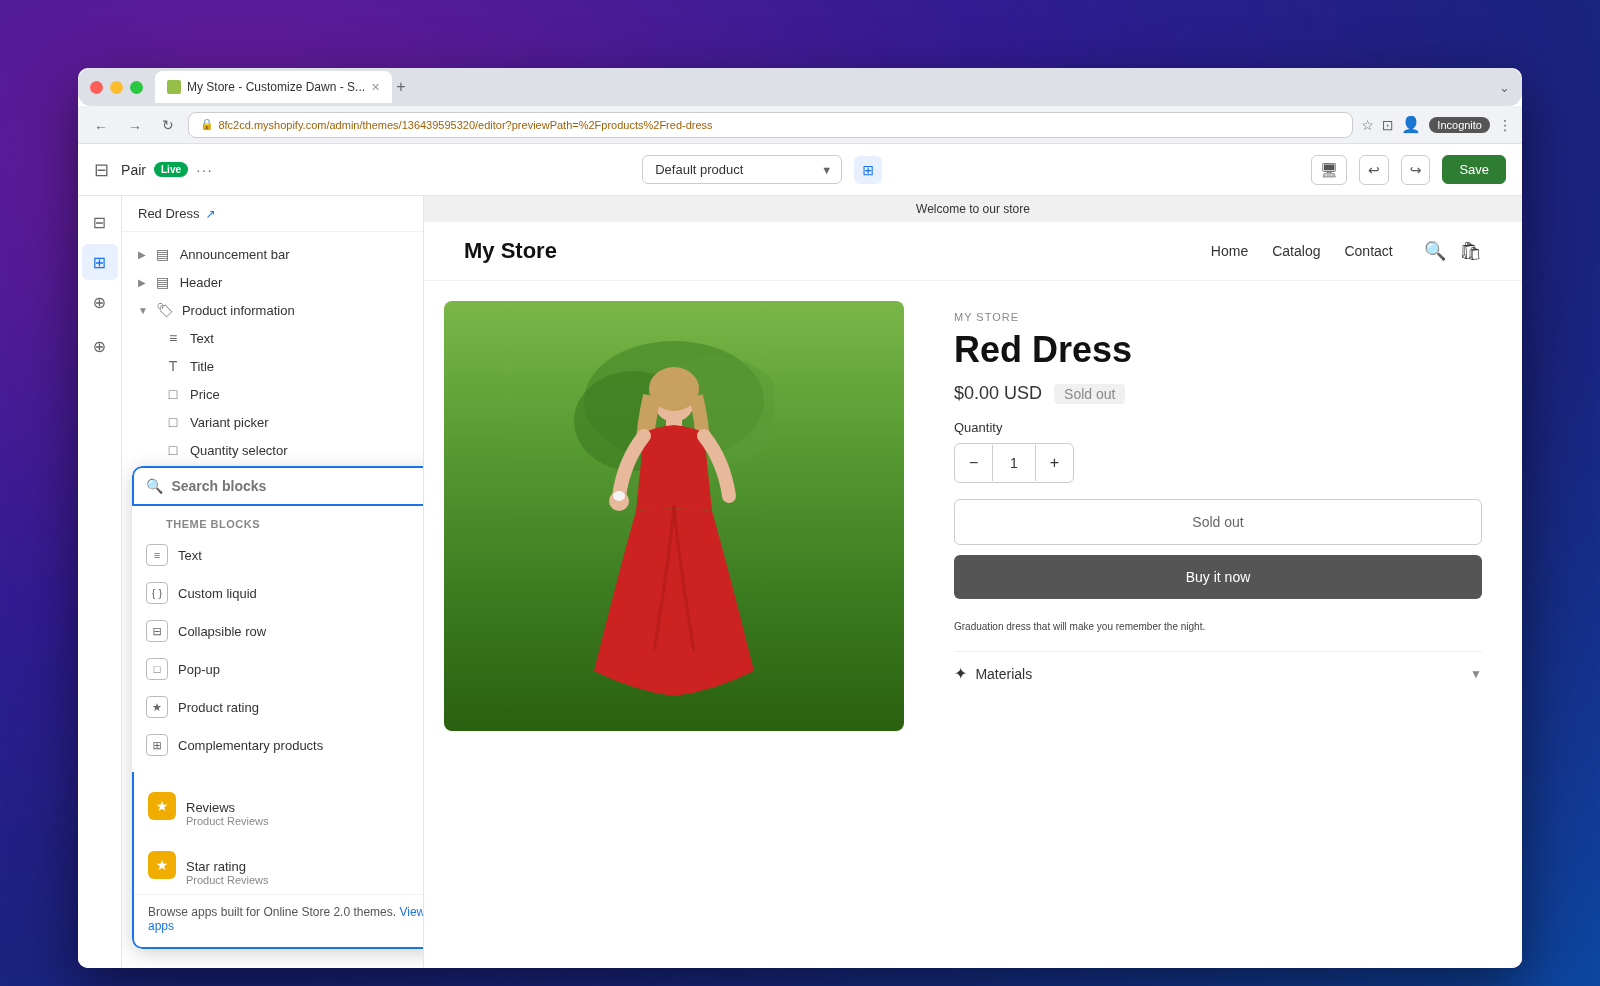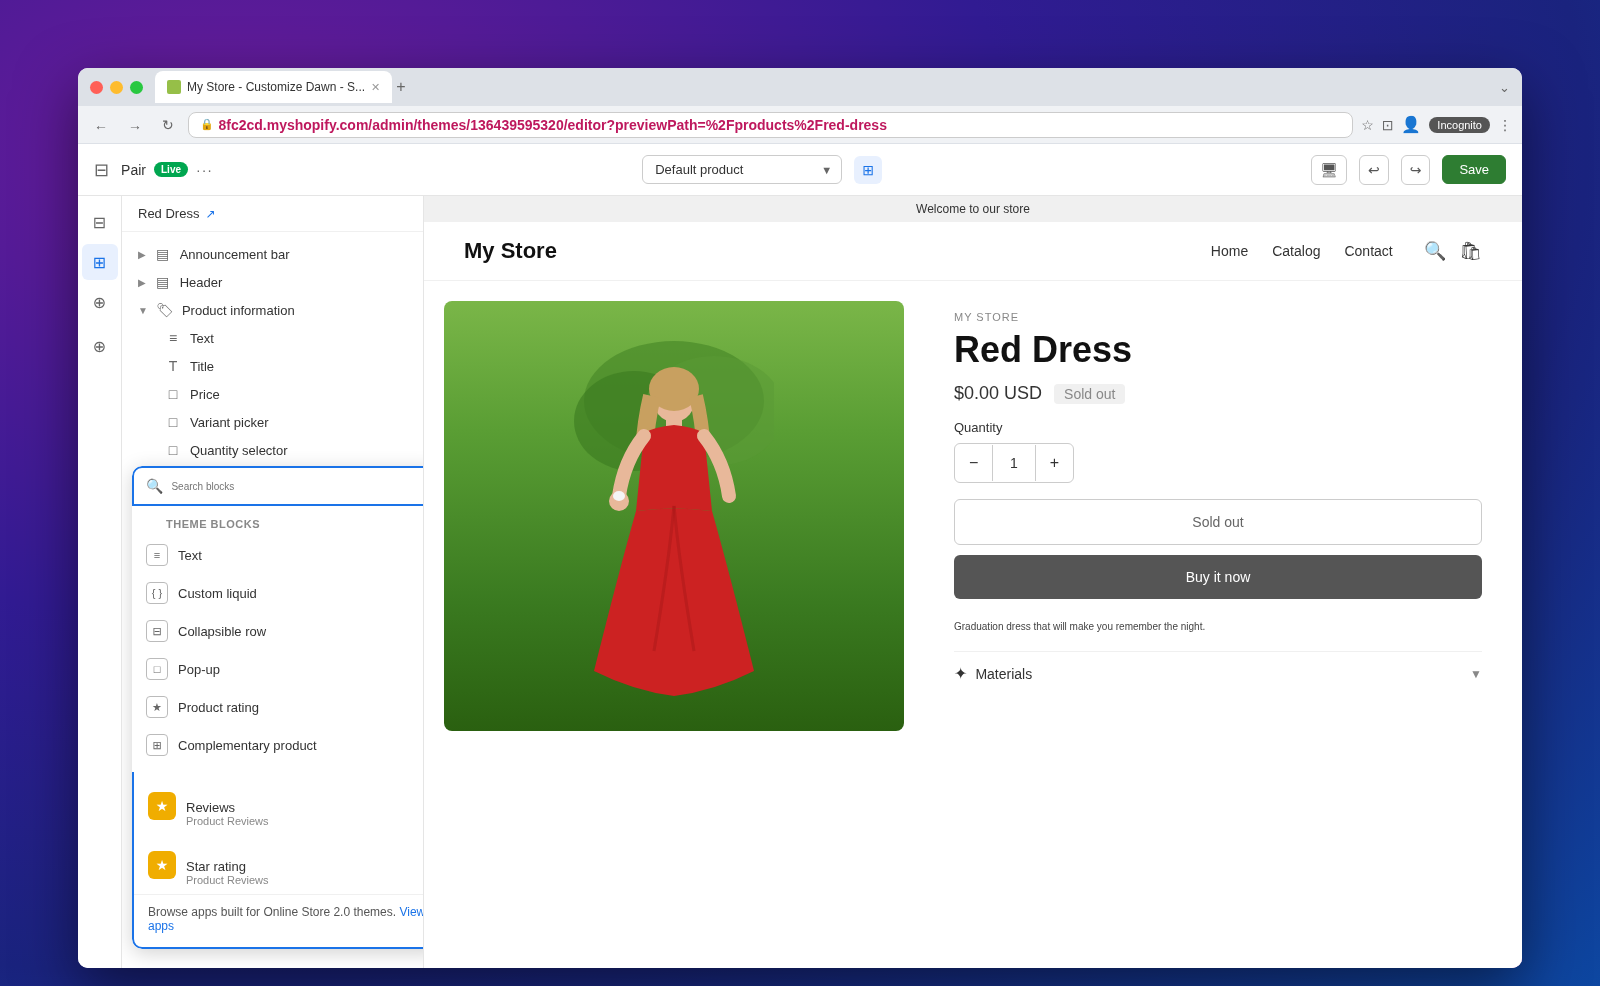--- a/index.html
+++ b/index.html
@@ -17,20 +17,21 @@
     }
 
     
     .tab-bar {
       background: #dde1e7;
       height: 38px;
       display: flex;
       align-items: center;
       padding: 0 12px;
       gap: 0;
+      border-radius: 13px;
     }
     .traffic-lights { display: flex; gap: 7px; align-items: center; margin-right: 12px; }
     .traffic-light { width: 13px; height: 13px; border-radius: 50%; }
     .tl-red { background: #ff5f57; }
     .tl-yellow { background: #febc2e; }
     .tl-green { background: #28c840; }
     .tab-active {
       background: #fff;
       height: 32px;
       border-radius: 8px 8px 0 0;
@@ -59,21 +60,21 @@
       background: #fff;
       border: 1px solid #ccc;
       border-radius: 8px;
       padding: 4px 12px;
       font-size: 12px;
       color: #333;
       height: 26px;
       display: flex; align-items: center;
     }
     .lock-icon { color: #888; font-size: 11px; margin-right: 4px; }
-    .address-text { color: #be185d; font-size: 14px; font-weight: bold; }
+    .address-text { color: #a16207; font-size: 11px; }
     .addr-actions { display: flex; gap: 8px; align-items: center; color: #666; font-size: 14px; }
     .incognito-badge { background: #555; color: #fff; font-size: 11px; padding: 2px 8px; border-radius: 10px; }
 
     
     .sidebar-icons {
       width: 44px;
       background: #fff;
       border-right: 1px solid #e5e5e5;
       display: flex;
       flex-direction: column;
@@ -168,22 +169,23 @@
       padding: 10px 12px;
       display: flex;
       align-items: center;
       gap: 8px;
       border: 2px solid #1a73e8;
       border-radius: 10px 10px 0 0;
       background: #fff;
     }
     .search-icon { color: #888; font-size: 14px; }
     .search-input {
-      border: none; outline: none; font-size: 10px; color: #333; width: 100%;
+      border: none; outline: none; font-size: 14px; color: #333; width: 100%;
       background: transparent;
+      font-weight: bold;
     }
     .popup-section { padding: 8px 0; }
     .popup-section-header {
       padding: 4px 14px 6px;
       font-size: 11px; font-weight: 600; color: #888; letter-spacing: 0.5px;
       text-transform: uppercase;
       margin-left: 20px;
     }
     .popup-item {
       display: flex; align-items: center; gap: 10px;
@@ -538,21 +540,21 @@
             <div class="popup-item">
               <div class="popup-item-icon">□</div>
               <span>Pop-up</span>
             </div>
             <div class="popup-item">
               <div class="popup-item-icon">★</div>
               <span>Product rating</span>
             </div>
             <div class="popup-item">
               <div class="popup-item-icon">⊞</div>
-              <span>Complementary product</span>
+              <span>Complementary products</span>
             </div>
           </div>
 
           <div class="apps-section">
 
             <div class="app-item">
               <div class="app-icon">★</div>
               <div class="app-info">
                 <div class="app-name">Reviews</div>
                 <div class="app-sub">Product Reviews</div>

